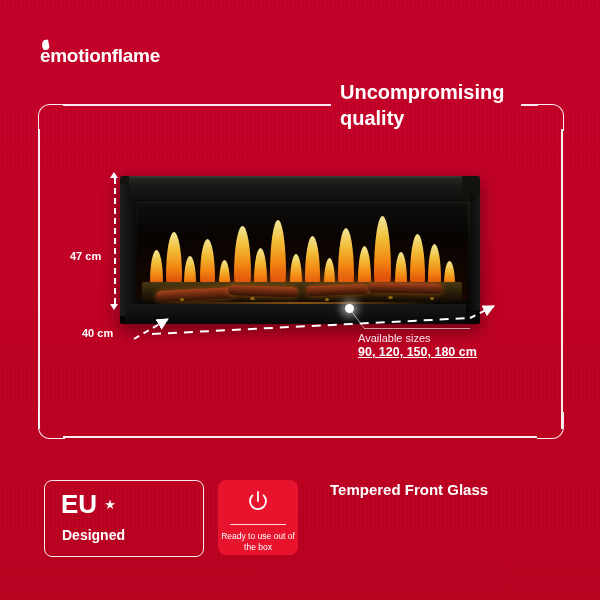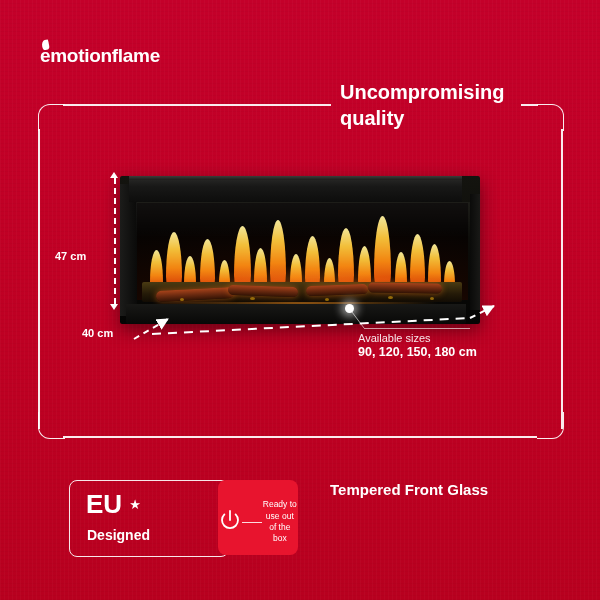--- a/index.html
+++ b/index.html
@@ -73,39 +73,39 @@
   .dash-v{position:absolute;width:0;border-left:2px dashed #ffffff;}
   .arrow{position:absolute;width:0;height:0;}
   .arrow.up{border-left:4px solid transparent;border-right:4px solid transparent;border-bottom:6px solid #fff;}
   .arrow.down{border-left:4px solid transparent;border-right:4px solid transparent;border-top:6px solid #fff;}
   .dim-label{position:absolute;font-size:11px;font-weight:bold;color:#fff;white-space:nowrap;}
 
   .callout-dot{position:absolute;width:9px;height:9px;border-radius:50%;background:#fff;
     box-shadow:0 0 9px 4px rgba(255,255,255,.55);}
   .callout-rule{position:absolute;height:1px;background:rgba(255,255,255,.6);}
   #callout-title{position:absolute;left:358px;top:332px;font-size:11px;color:rgba(255,255,255,.9);}
-  #callout-sizes{position:absolute;left:358px;top:345px;font-size:12.5px;font-weight:bold;color:#fff;white-space:nowrap;}
+  #callout-sizes{position:absolute;left:358px;top:345px;font-size:12.5px;font-weight:bold;color:#fff;white-space:nowrap;text-decoration:underline;}
 
   
   #cord-row{position:absolute;left:58px;top:421px;display:flex;align-items:center;gap:10px;z-index:4;}
   .badge-circle{width:33px;height:33px;border-radius:50%;background:#fff;
     display:flex;align-items:center;justify-content:center;flex:0 0 auto;}
   #cord-label{font-size:13px;font-weight:bold;white-space:nowrap;
     background:#c20024;padding:0 8px;}
 
   
   #eu-card{position:absolute;left:44px;top:480px;width:158px;height:75px;
-    border:1.5px solid rgba(255,255,255,.9);border-radius:8px;margin-left:25px;}
+    border:1.5px solid rgba(255,255,255,.9);border-radius:8px;}
   #eu-top{position:absolute;left:16px;top:10px;display:flex;align-items:center;gap:7px;}
   #eu-text{font-size:26px;font-weight:bold;line-height:1;}
   #eu-star{font-size:13px;line-height:1;}
   #eu-sub{position:absolute;left:17px;top:46px;font-size:14px;font-weight:bold;}
 
   #ready-card{position:absolute;left:218px;top:480px;width:80px;height:75px;
-    background:#e8142e;border-radius:8px;display:flex;flex-direction:row;
+    background:#e8142e;border-radius:8px;display:flex;flex-direction:column;
     align-items:center;justify-content:flex-start;padding-top:9px;box-sizing:border-box;}
   #ready-divider{width:56px;height:1px;background:rgba(255,255,255,.85);margin:7px 0 6px;}
   #ready-text{font-size:8.5px;line-height:1.35;text-align:center;color:#fff;}
 
   #glass-title{position:absolute;left:330px;top:481px;font-size:15px;font-weight:bold;}
   #glass-body{position:absolute;left:330px;top:510px;width:215px;
     font-size:10.5px;line-height:1.72;color:rgba(255,255,255,.95);}
 </style>
 </head>
 <body>
@@ -180,21 +180,21 @@
     <div class="fp-base"></div>
     <div class="fp-top">
       <div class="fp-top-lip"></div>
     </div>
     <div class="fp-glass"></div>
   </div>
 
   <div class="arrow up" style="left:110px;top:172px;"></div>
   <div class="dash-v" style="left:114px;top:178px;height:126px;"></div>
   <div class="arrow down" style="left:110px;top:304px;"></div>
-  <div class="dim-label" style="left:55px;top:250px;">47 cm</div>
+  <div class="dim-label" style="left:70px;top:250px;">47 cm</div>
 
   <svg width="600" height="600" style="position:absolute;left:0;top:0;pointer-events:none;">
     <defs>
       <marker id="ar" markerWidth="7" markerHeight="7" refX="5.5" refY="3" orient="auto">
         <path d="M0,0 L6,3 L0,6 z" fill="#ffffff"></path>
       </marker>
       <marker id="arS" markerWidth="7" markerHeight="7" refX="5.5" refY="3" orient="auto">
         <path d="M0,0 L6,3 L0,6 z" fill="#ffffff"></path>
       </marker>
     </defs>

